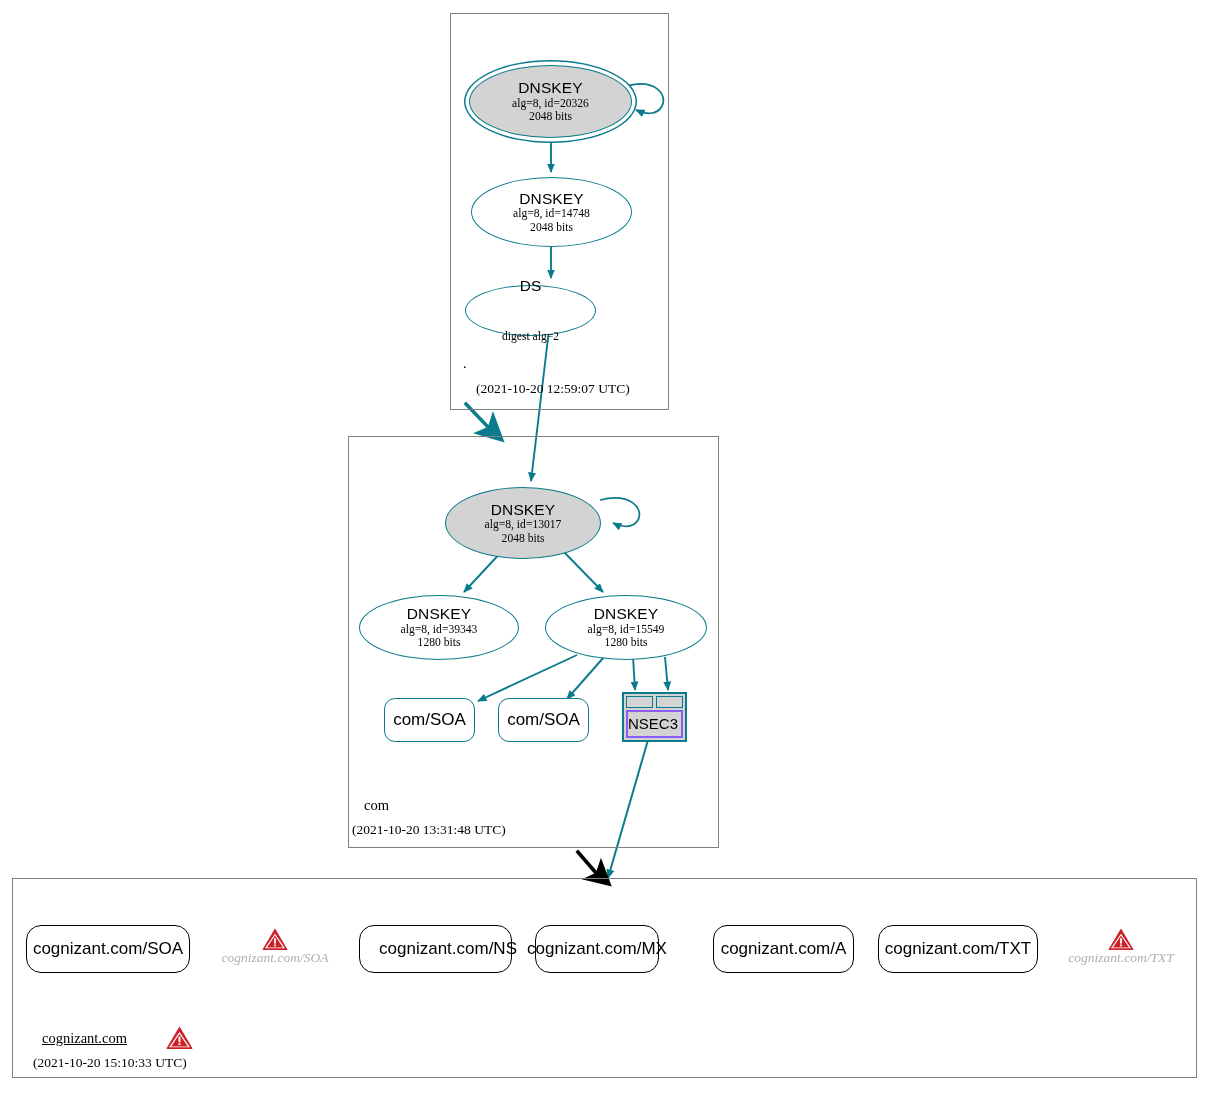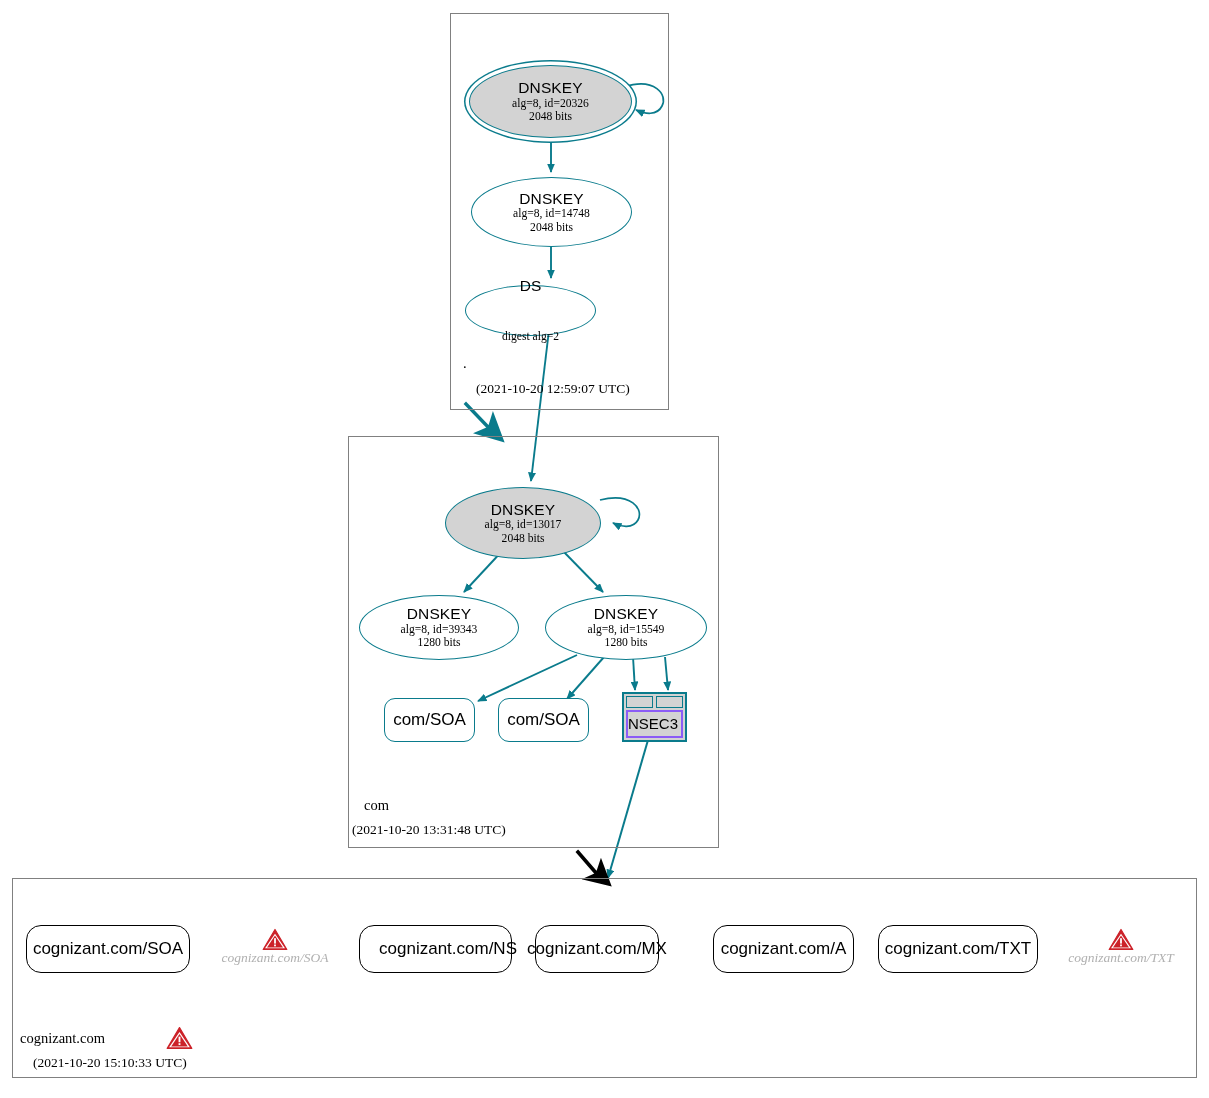--- a/index.html
+++ b/index.html
@@ -310,21 +310,21 @@
     <svg class="warn-icon" width="26" height="23" viewBox="0 0 26 23">
       <path d="M13,1.5 L24.8,21.5 L1.2,21.5 Z" fill="#cc2229" stroke="#cc2229" stroke-width="1.2" stroke-linejoin="round"></path>
       <path d="M13,5.8 L23,20.3 L3,20.3 Z" fill="#ffffff"></path>
       <path d="M13,7.6 L21,19.6 L5,19.6 Z" fill="#cc2229"></path>
       <rect x="12.1" y="10.2" width="1.8" height="5.4" fill="#ffffff"></rect>
       <rect x="12.1" y="16.5" width="1.8" height="1.8" fill="#ffffff"></rect>
     </svg>
     <div class="err-label">cognizant.com/TXT</div>
   </div>
 
-  <div class="zone-label" style="left:20px; top:1031px;">cognizant.com</div>
+  <div class="zone-label" style="left:42px; top:1031px;text-decoration:underline;">cognizant.com</div>
 
   <div class="zone-warn" style="left:166px; top:1026px;">
     <svg width="27" height="24" viewBox="0 0 26 23">
       <path d="M13,1.5 L24.8,21.5 L1.2,21.5 Z" fill="#cc2229" stroke="#cc2229" stroke-width="1.2" stroke-linejoin="round"></path>
       <path d="M13,5.8 L23,20.3 L3,20.3 Z" fill="#ffffff"></path>
       <path d="M13,7.6 L21,19.6 L5,19.6 Z" fill="#cc2229"></path>
       <rect x="12.1" y="10.2" width="1.8" height="5.4" fill="#ffffff"></rect>
       <rect x="12.1" y="16.5" width="1.8" height="1.8" fill="#ffffff"></rect>
     </svg>
   </div>

